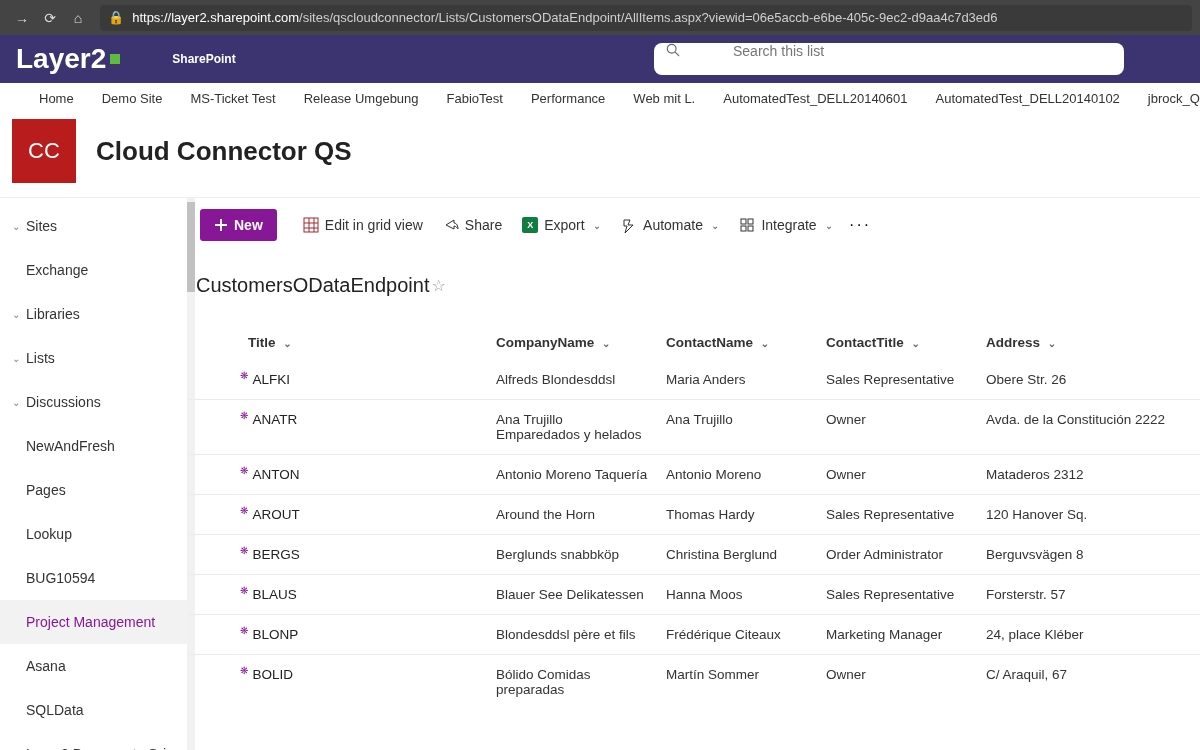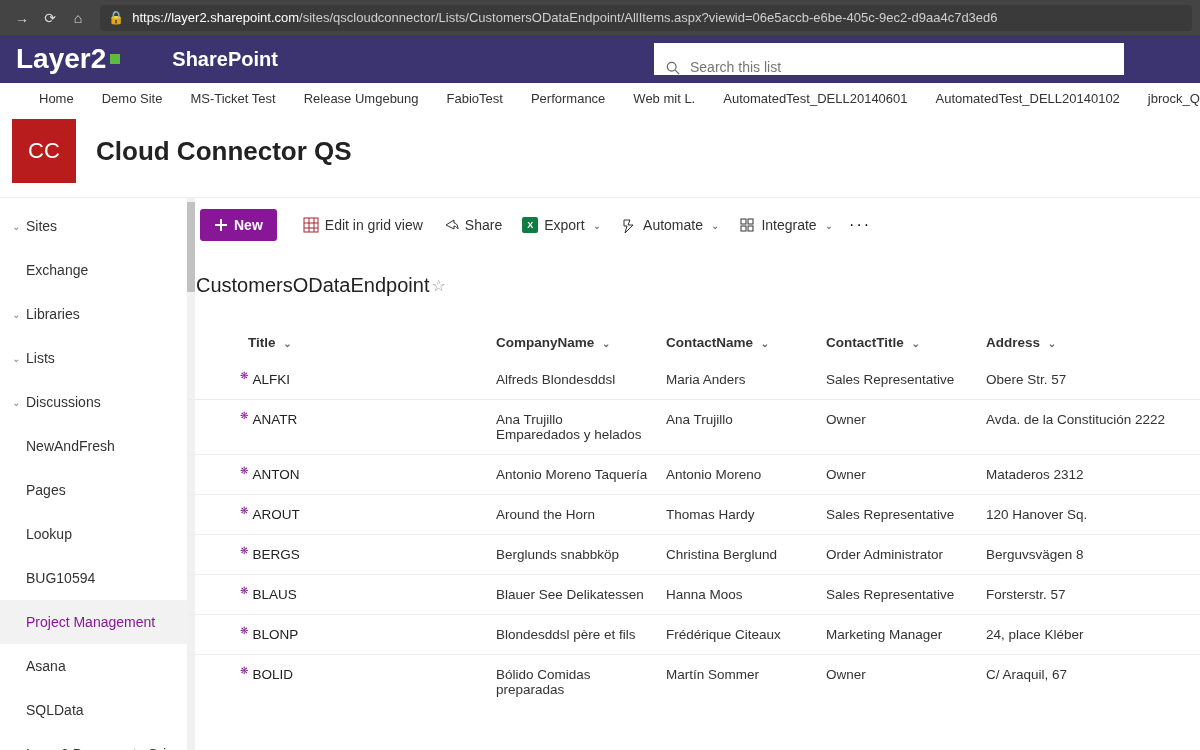--- a/index.html
+++ b/index.html
@@ -10,23 +10,23 @@
   .browser-bar .nav-btn { width: 28px; text-align: center; cursor: pointer; }
   .addr { flex: 1; display: flex; align-items: center; background: #3a3a3a; border-radius: 4px; height: 26px; padding: 0 8px; margin-left: 8px; font-size: 13px; color: #e0e0e0; }
   .addr .lock { margin-right: 8px; }
   .addr .host { color: #fff; }
   .addr .path { color: #cfcfcf; }
 
   
   .suite-bar { height: 48px; background: #3b3470; display: flex; align-items: center; padding: 0 16px; color: #fff; }
   .logo { font-size: 28px; font-weight: 700; letter-spacing: 0; display:flex; align-items:center; gap:2px; }
   .logo-dot { width:10px;height:10px;background:#5dbb3f;display:inline-block;margin-left:2px; }
-  .suite-title { margin-left: 52px; font-size: 20px; font-weight: 600; }
+  .suite-title { margin-left: 52px; font-size: 12px; font-weight: 600; }
   .search-wrap { margin-left: auto; width: 470px; margin-right: 60px; }
-  .search-box { width: 100%; height: 32px; background:#fff; border-radius:0; display:flex; align-items:flex-end; padding:0 12px; color:#555; font-size:14px; }
+  .search-box { width: 100%; height: 32px; background:#fff; border-radius:8px; display:flex; align-items:flex-start; padding:0 12px; color:#555; font-size:14px;gap:43px; }
   .search-box svg { margin-right:10px; }
   .search-input { border:none; outline:none; flex:1; font-size:14px; color:#333; }
 
   
   .hub-nav { height: 30px; display:flex; align-items:center; padding: 0 25px; gap: 0; color:#333; font-size:13px; border-bottom: none; }
   .hub-nav .hub-item { padding: 0 14px; cursor:pointer; white-space:nowrap; }
 
   
   .site-header { display:flex; align-items:center; padding: 6px 12px 14px 12px; }
   .site-logo { width: 64px; height: 64px; background:#b91c1c; color:#fff; display:flex; align-items:center; justify-content:center; font-size:22px; font-weight:400; }
@@ -245,21 +245,21 @@
             <tr>
               <td class="col-title">
                 <div class="title-cell">
                   <span class="new-ind">❋</span>
                   <span class="title-link">ALFKI</span>
                 </div>
               </td>
               <td class="col-company">Alfreds Blondesddsl</td>
               <td class="col-contactname">Maria Anders</td>
               <td class="col-contacttitle">Sales Representative</td>
-              <td class="col-address">Obere Str. 57</td>
+              <td class="col-address">Obere Str. 26</td>
             </tr>
             <tr>
               <td class="col-title">
                 <div class="title-cell">
                   <span class="new-ind">❋</span>
                   <span class="title-link">ANATR</span>
                 </div>
               </td>
               <td class="col-company">Ana Trujillo Emparedados y helados</td>
               <td class="col-contactname">Ana Trujillo</td>

